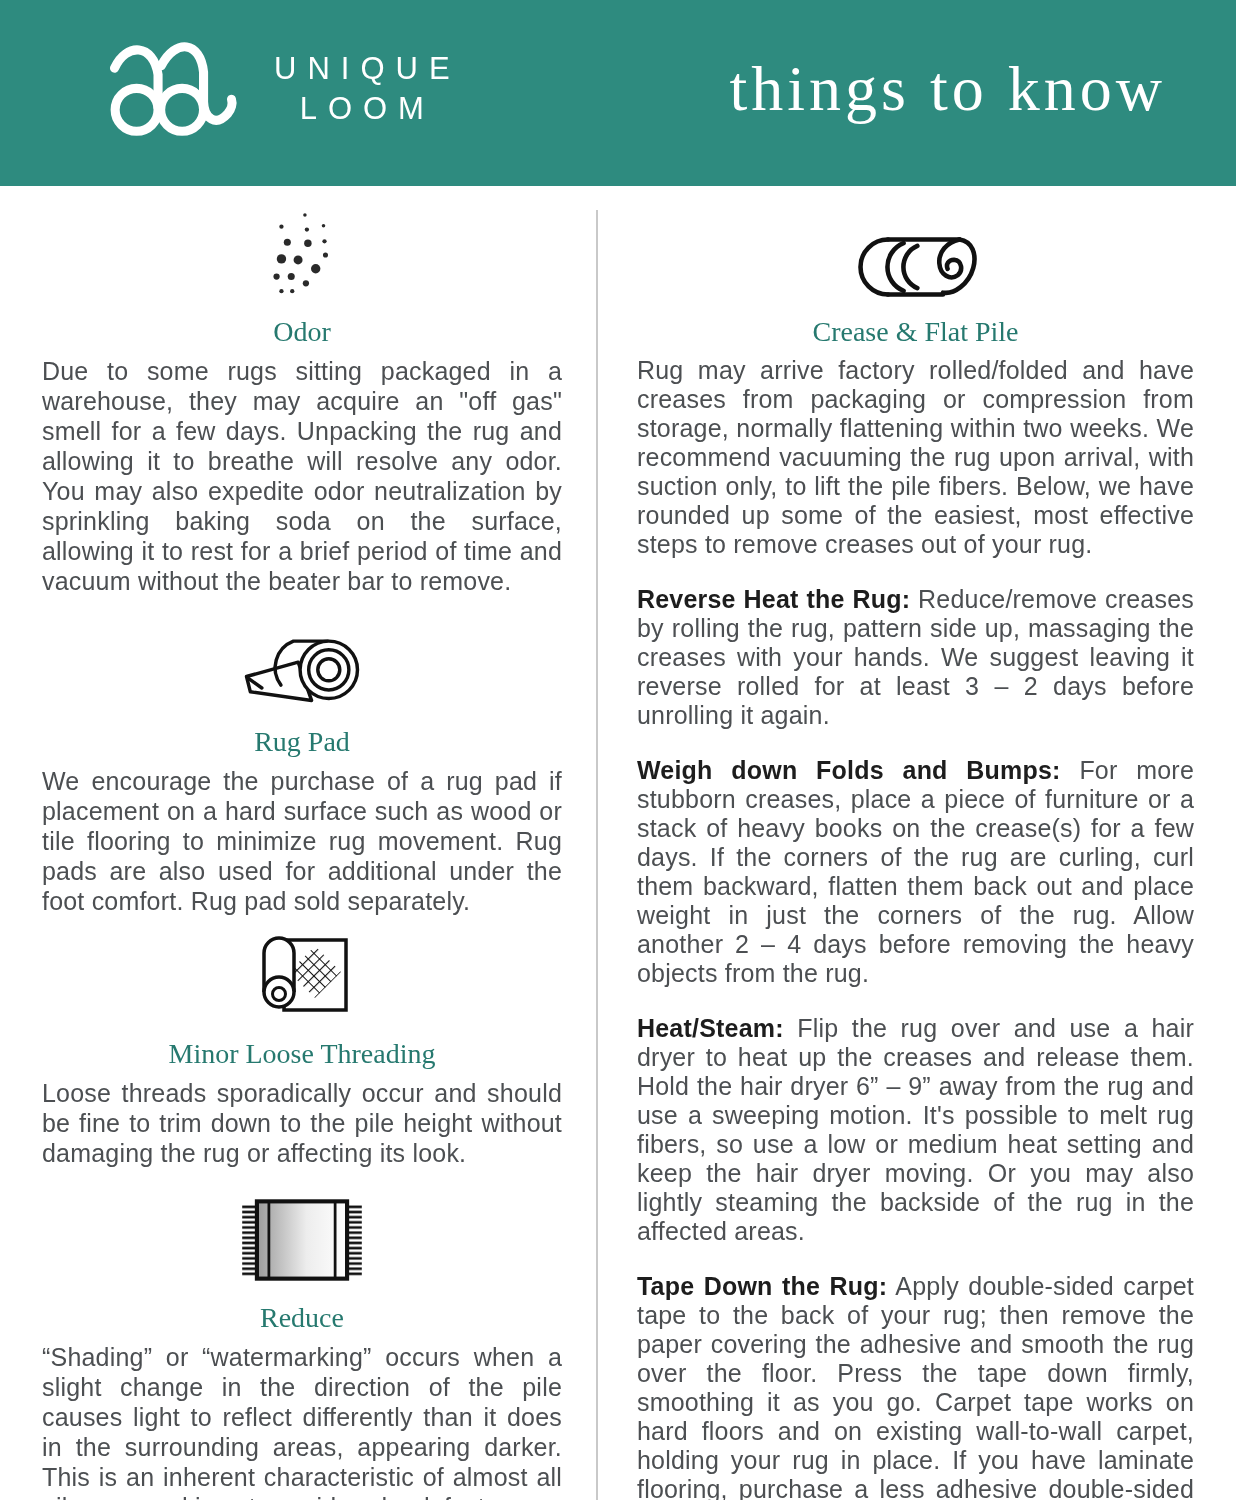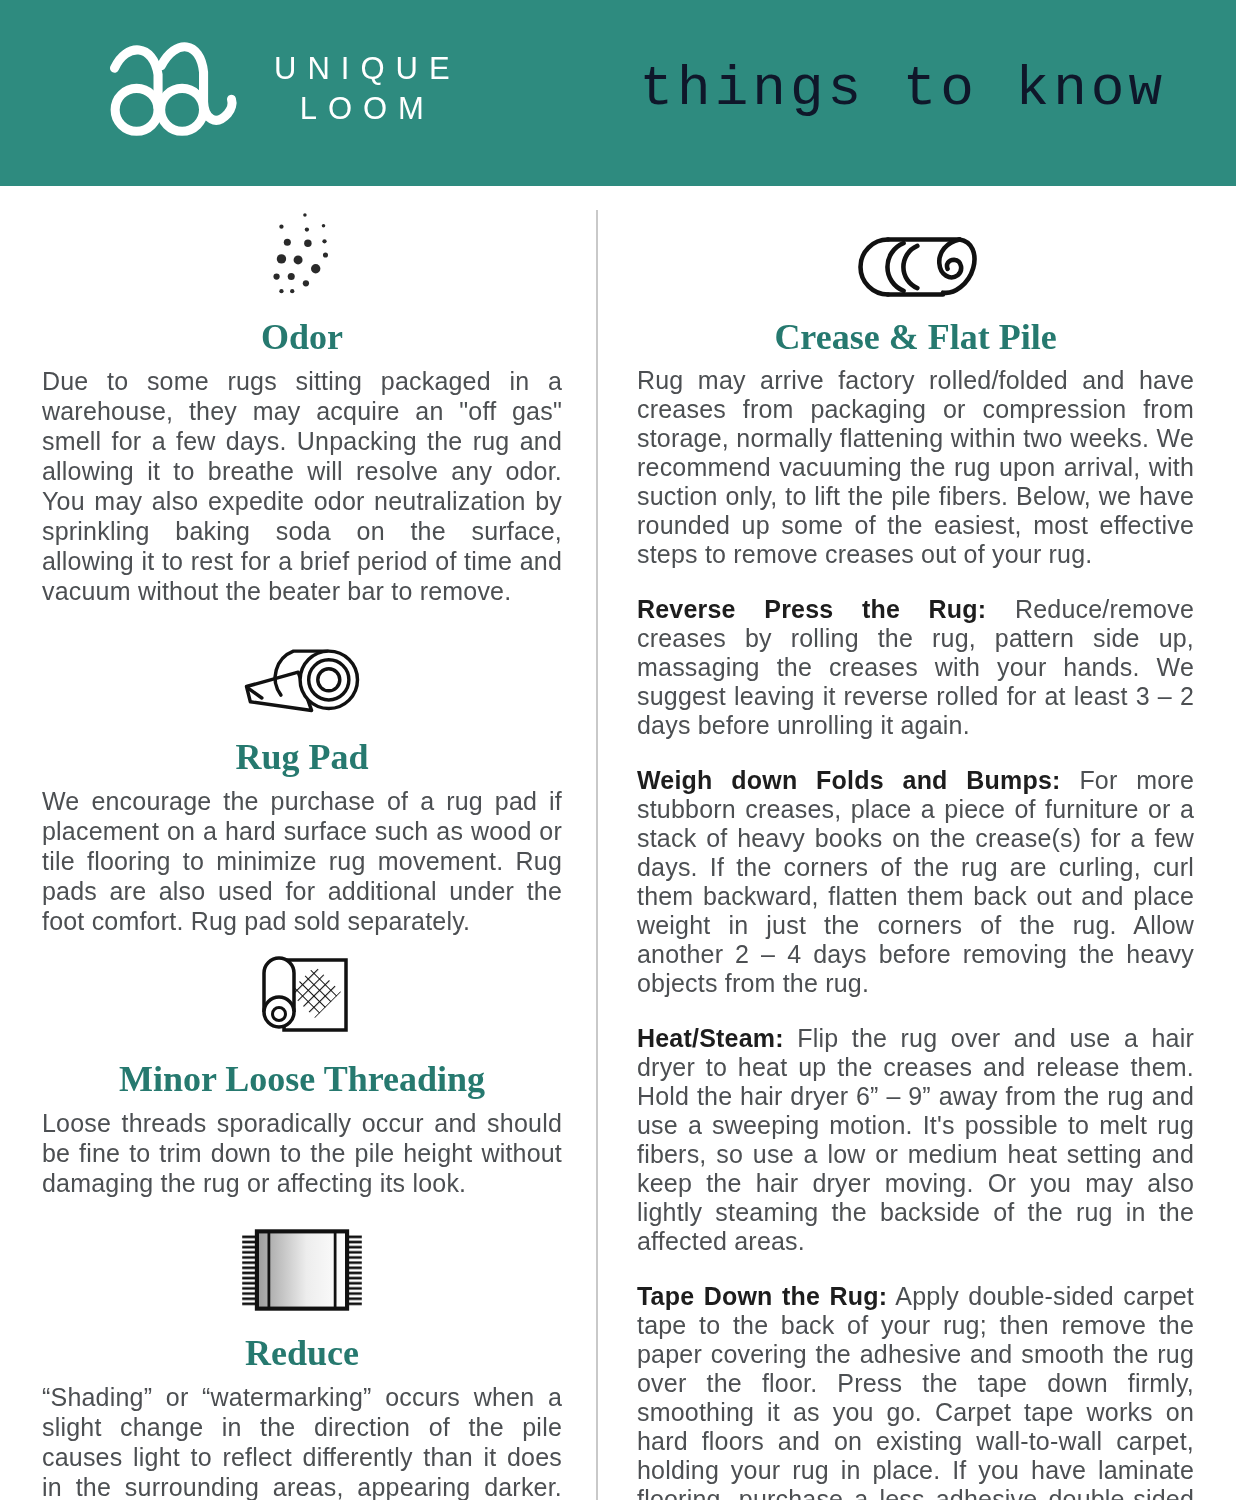--- a/index.html
+++ b/index.html
@@ -27,23 +27,23 @@
     color: #ffffff;
     font-size: 31px;
     letter-spacing: 11px;
     line-height: 40px;
     font-weight: 400;
     text-align: center;
     white-space: nowrap;
   }
   .page-title {
     margin-left: auto;
-    color: #0f172a;
-    font-family: Liberation Mono, monospace;
-    font-size: 56px;
+    color: #ffffff;
+    font-family: Liberation Serif, serif;
+    font-size: 64px;
     letter-spacing: 4px;
     font-weight: 400;
     white-space: nowrap;
   }
 
   
   .main {
     display: flex;
     padding: 24px 36px 0 36px;
     box-sizing: border-box;
@@ -54,22 +54,22 @@
     width: 0;
     border-left: 2px solid #c9c9c9;
     margin-left: 28px;
     margin-right: 33px;
   }
   .col-right { flex: 1 1 auto; min-width: 0; }
 
   .icon-wrap { text-align: center; }
   .section-heading {
     font-family: "Liberation Serif", serif;
-    font-weight: 700;
-    font-size: 36px;
+    font-weight: 400;
+    font-size: 28px;
     color: #26796f;
     text-align: center;
     margin: 12px 0 8px 0;
   }
   .body-text {
     font-size: 25px;
     line-height: 30px;
     color: #4c4f52;
     text-align: justify;
     margin: 6px;
@@ -213,21 +213,21 @@
             <path d="M57,10 A28,28 0 0 0 57,62"></path>
             <path d="M72,13 A25,25 0 0 0 72,59"></path>
             <path d="M118,6 C104,9 95,20 96,32 C97,45 108,51 116,45 C122,40 121,29 112,28 C106,28 103,33 105,38"></path>
           </g>
         </svg>
       </div>
       <h2 class="section-heading">Crease &amp; Flat Pile</h2>
 
       <p class="body-text">Rug may arrive factory rolled/folded and have creases from packaging or compression from storage, normally flattening within two weeks. We recommend vacuuming the rug upon arrival, with suction only, to lift the pile fibers. Below, we have rounded up some of the easiest, most effective steps to remove creases out of your rug.</p>
 
-      <p class="body-text tip"><span class="tip-label">Reverse Press the Rug:</span> <span>Reduce/remove creases by rolling the rug, pattern side up, massaging the creases with your hands. We suggest leaving it reverse rolled for at least 3 – 2 days before unrolling it again.</span></p>
+      <p class="body-text tip"><span class="tip-label">Reverse Heat the Rug:</span> <span>Reduce/remove creases by rolling the rug, pattern side up, massaging the creases with your hands. We suggest leaving it reverse rolled for at least 3 – 2 days before unrolling it again.</span></p>
 
       <p class="body-text tip"><span class="tip-label">Weigh down Folds and Bumps:</span> <span>For more stubborn creases, place a piece of furniture or a stack of heavy books on the crease(s) for a few days. If the corners of the rug are curling, curl them backward, flatten them back out and place weight in just the corners of the rug. Allow another 2 – 4 days before removing the heavy objects from the rug.</span></p>
 
       <p class="body-text tip"><span class="tip-label">Heat/Steam:</span> <span>Flip the rug over and use a hair dryer to heat up the creases and release them. Hold the hair dryer 6” – 9” away from the rug and use a sweeping motion. It's possible to melt rug fibers, so use a low or medium heat setting and keep the hair dryer moving. Or you may also lightly steaming the backside of the rug in the affected areas.</span></p>
 
       <p class="body-text tip"><span class="tip-label">Tape Down the Rug:</span> <span>Apply double-sided carpet tape to the back of your rug; then remove the paper covering the adhesive and smooth the rug over the floor. Press the tape down firmly, smoothing it as you go. Carpet tape works on hard floors and on existing wall-to-wall carpet, holding your rug in place. If you have laminate flooring, purchase a less adhesive double-sided tape to prevent the laminate from buckling or otherwise being damaged.</span></p>
 
     </div>
   </div>
 

